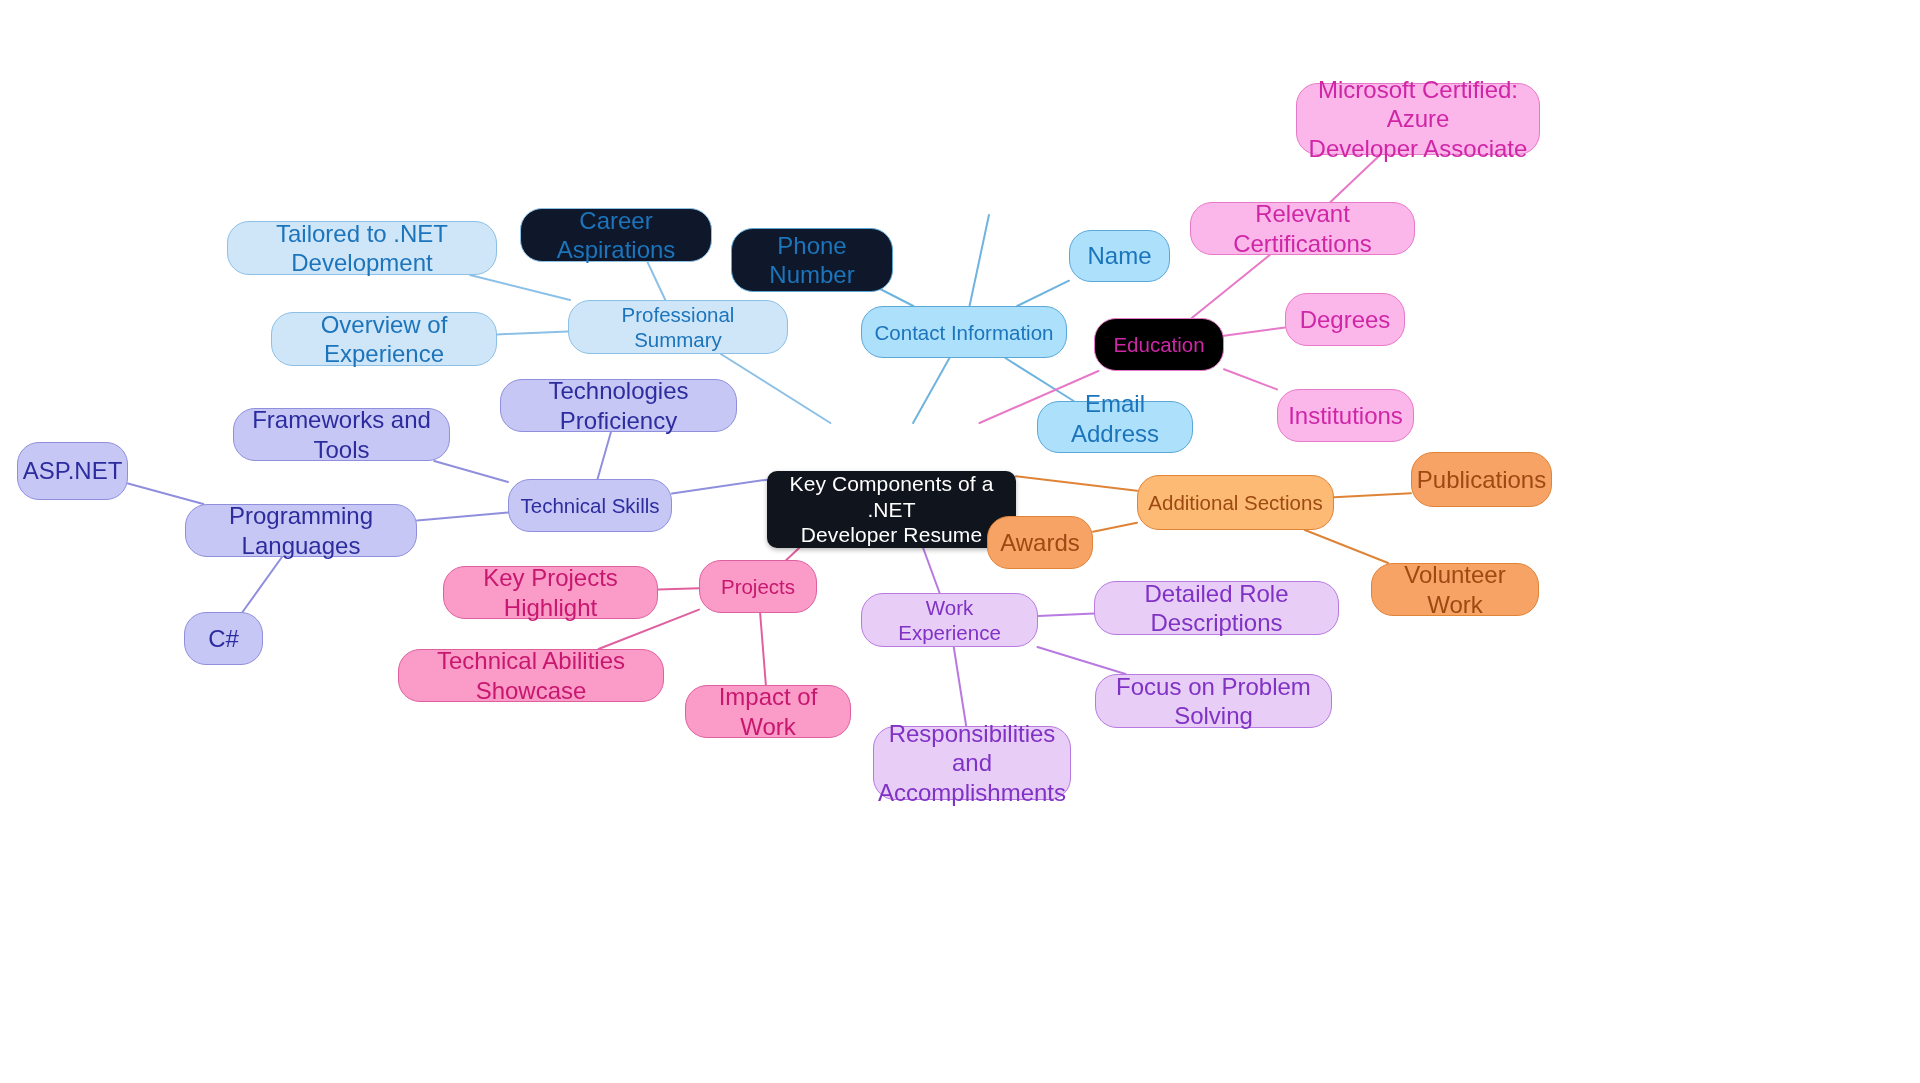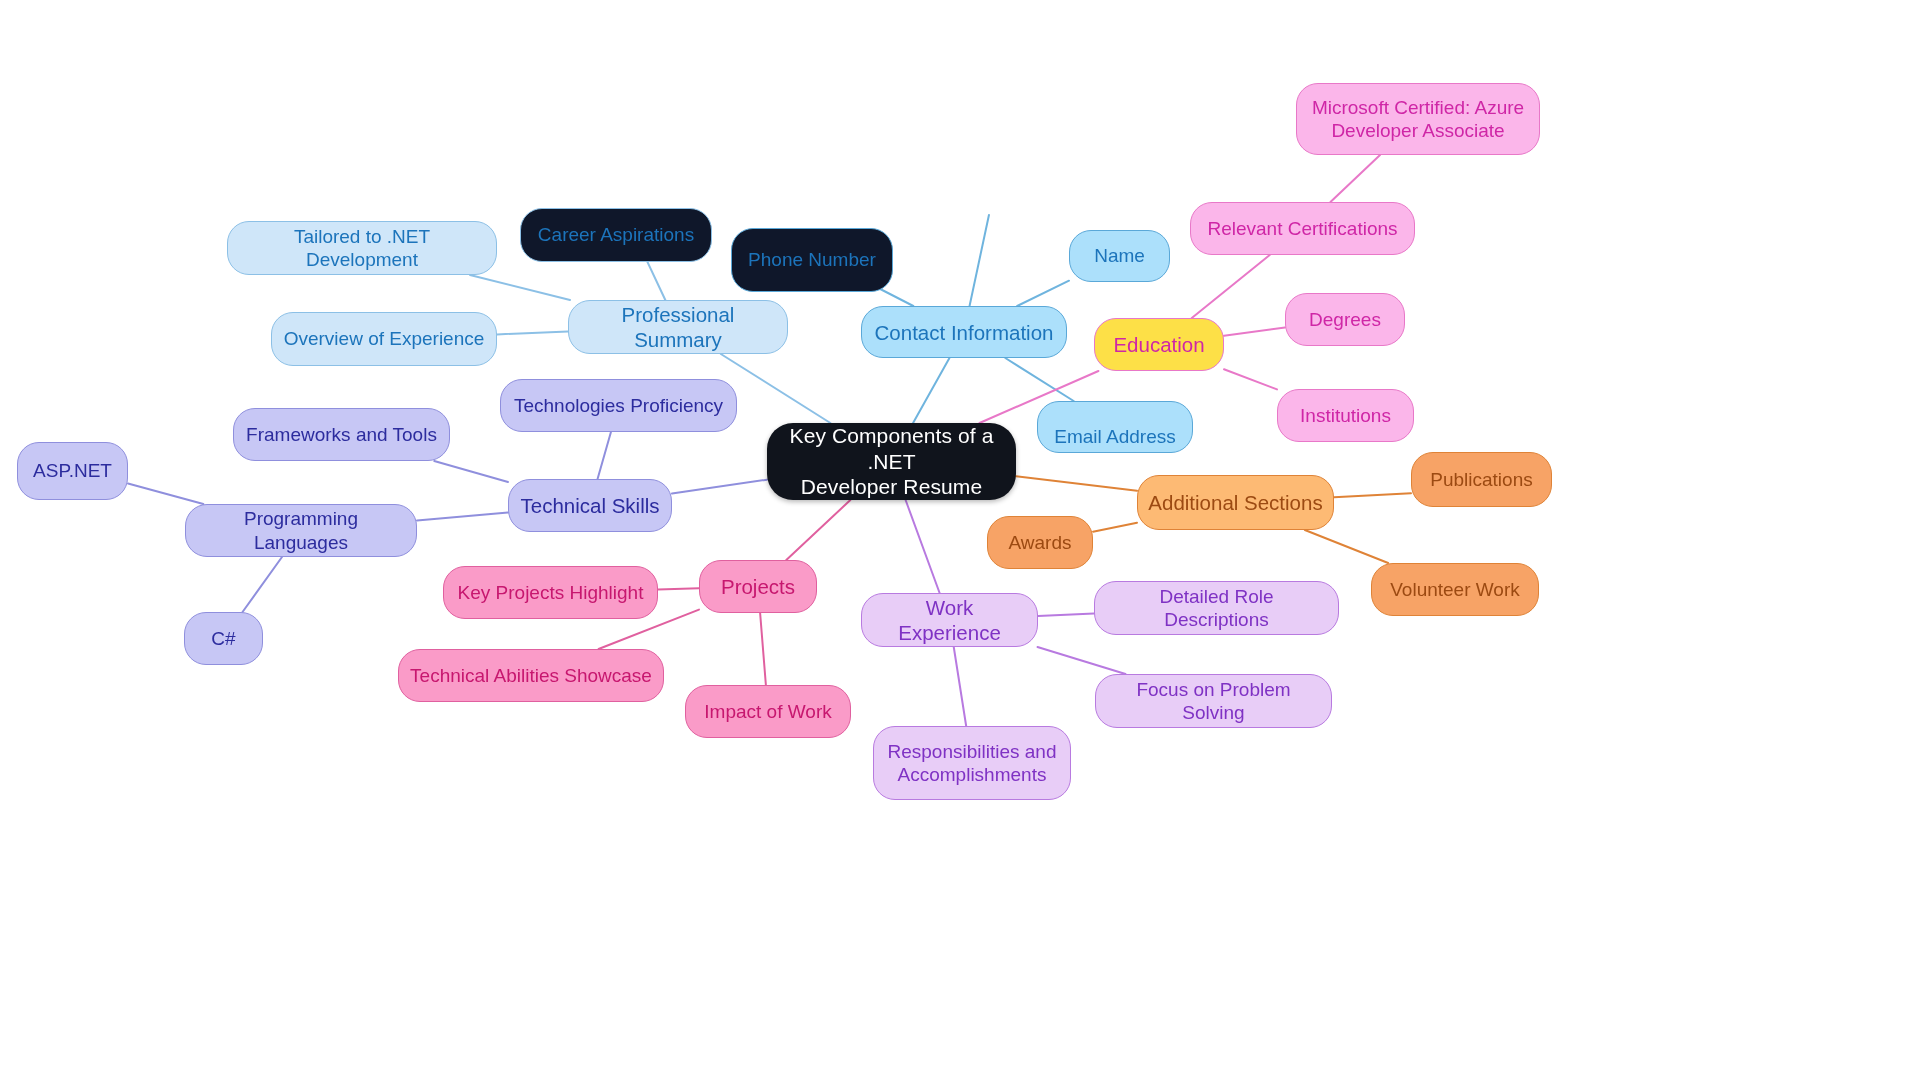--- a/index.html
+++ b/index.html
@@ -35,29 +35,30 @@
     justify-content: center;
     text-align: center;
     border-radius: 22px;
     border-width: 1.6px;
     border-style: solid;
     line-height: 1.22;
     padding: 4px 10px;
     white-space: pre-line;
   }
   .node.root {
-    border-radius: 26px;
+    border-radius: 10px;
     border: none;
     color: #ffffff;
     font-size: 21px;
     letter-spacing: 0.1px;
     box-shadow: 0 2px 5px rgba(0,0,0,0.28);
+    margin-top: 48px;
   }
   .node.branch { font-size: 20.5px; }
-  .node.leaf   { font-size: 19px; }
+  .node.leaf   { font-size: 24px; }
 </style>
 </head>
 <body>
 
 <div id="canvas">
   <svg id="edges" viewBox="0 0 1920 1083" xmlns="http://www.w3.org/2000/svg">
       <line x1="830.3866171003717" y1="423" x2="720.8587360594795" y2="354" stroke="#8cc0e6" stroke-width="2" stroke-linecap="round"></line>
       <line x1="570" y1="300" x2="470" y2="275" stroke="#8cc0e6" stroke-width="2" stroke-linecap="round"></line>
       <line x1="665.3181818181819" y1="300" x2="628.6818181818181" y2="222" stroke="#8cc0e6" stroke-width="2" stroke-linecap="round"></line>
       <line x1="568" y1="331.48979591836735" x2="497" y2="334.38775510204084" stroke="#8cc0e6" stroke-width="2" stroke-linecap="round"></line>
@@ -93,21 +94,21 @@
 <div class="node root" style="left: 767px; top: 423px; width: 249px; height: 77px; background: rgb(16, 20, 28); color: rgb(255, 255, 255);"><span>Key Components of a .NET
 Developer Resume</span></div>
     <div class="node branch" style="left: 568px; top: 300px; width: 220px; height: 54px; background: rgb(207, 230, 249); border-color: rgb(140, 192, 230); color: rgb(28, 116, 187);"><span>Professional Summary</span></div>
     <div class="node leaf" style="left: 227px; top: 221px; width: 270px; height: 54px; background: rgb(207, 230, 249); border-color: rgb(140, 192, 230); color: rgb(28, 116, 187);"><span>Tailored to .NET Development</span></div>
     <div class="node leaf" style="left: 520px; top: 168px; width: 192px; height: 54px; background: #0f172a; border-color: rgb(140, 192, 230); color: rgb(28, 116, 187); margin-top: 40px;"><span>Career Aspirations</span></div>
     <div class="node leaf" style="left: 271px; top: 312px; width: 226px; height: 54px; background: rgb(207, 230, 249); border-color: rgb(140, 192, 230); color: rgb(28, 116, 187);"><span>Overview of Experience</span></div>
     <div class="node branch" style="left: 861px; top: 306px; width: 206px; height: 52px; background: rgb(172, 224, 251); border-color: rgb(90, 168, 216); color: rgb(28, 116, 187);"><span>Contact Information</span></div>
     <div class="node leaf" style="left: 1069px; top: 230px; width: 101px; height: 52px; background: rgb(172, 224, 251); border-color: rgb(90, 168, 216); color: rgb(28, 116, 187);"><span>Name</span></div>
     <div class="node leaf" style="left: 731px; top: 228px; width: 162px; height: 64px; background: #0f172a; border-color: rgb(90, 168, 216); color: rgb(28, 116, 187);"><span>Phone Number</span></div>
     <div class="node leaf" style="left: 1037px; top: 401px; width: 156px; height: 52px; background: rgb(172, 224, 251); border-color: rgb(90, 168, 216); color: rgb(28, 116, 187); align-items: flex-end;"><span>Email Address</span></div>
-    <div class="node branch" style="left: 1094px; top: 318px; width: 130px; height: 53px; background: #fde047; border-color: rgb(232, 120, 200); color: rgb(207, 38, 166);"><span>Education</span></div>
+    <div class="node branch" style="left: 1094px; top: 318px; width: 130px; height: 53px; background: #000000; border-color: rgb(232, 120, 200); color: rgb(207, 38, 166);"><span>Education</span></div>
     <div class="node leaf" style="left: 1190px; top: 202px; width: 225px; height: 53px; background: rgb(251, 182, 234); border-color: rgb(232, 120, 200); color: rgb(207, 38, 166);"><span>Relevant Certifications</span></div>
     <div class="node leaf" style="left: 1296px; top: 83px; width: 244px; height: 72px; background: rgb(251, 182, 234); border-color: rgb(232, 120, 200); color: rgb(207, 38, 166);"><span>Microsoft Certified: Azure
 Developer Associate</span></div>
     <div class="node leaf" style="left: 1285px; top: 293px; width: 120px; height: 53px; background: rgb(251, 182, 234); border-color: rgb(232, 120, 200); color: rgb(207, 38, 166);"><span>Degrees</span></div>
     <div class="node leaf" style="left: 1277px; top: 389px; width: 137px; height: 53px; background: rgb(251, 182, 234); border-color: rgb(232, 120, 200); color: rgb(207, 38, 166);"><span>Institutions</span></div>
     <div class="node branch" style="left: 1137px; top: 475px; width: 197px; height: 55px; background: #fdba74; border-color: rgb(223, 131, 55); color: rgb(156, 74, 18);"><span>Additional Sections</span></div>
     <div class="node leaf" style="left: 987px; top: 516px; width: 106px; height: 53px; background: rgb(247, 163, 102); border-color: rgb(223, 131, 55); color: rgb(156, 74, 18);"><span>Awards</span></div>
     <div class="node leaf" style="left: 1411px; top: 452px; width: 141px; height: 55px; background: rgb(247, 163, 102); border-color: rgb(223, 131, 55); color: rgb(156, 74, 18);"><span>Publications</span></div>
     <div class="node leaf" style="left: 1371px; top: 563px; width: 168px; height: 53px; background: rgb(247, 163, 102); border-color: rgb(223, 131, 55); color: rgb(156, 74, 18);"><span>Volunteer Work</span></div>
     <div class="node branch" style="left: 861px; top: 593px; width: 177px; height: 54px; background: rgb(232, 205, 247); border-color: rgb(184, 122, 224); color: rgb(127, 50, 196);"><span>Work Experience</span></div>

